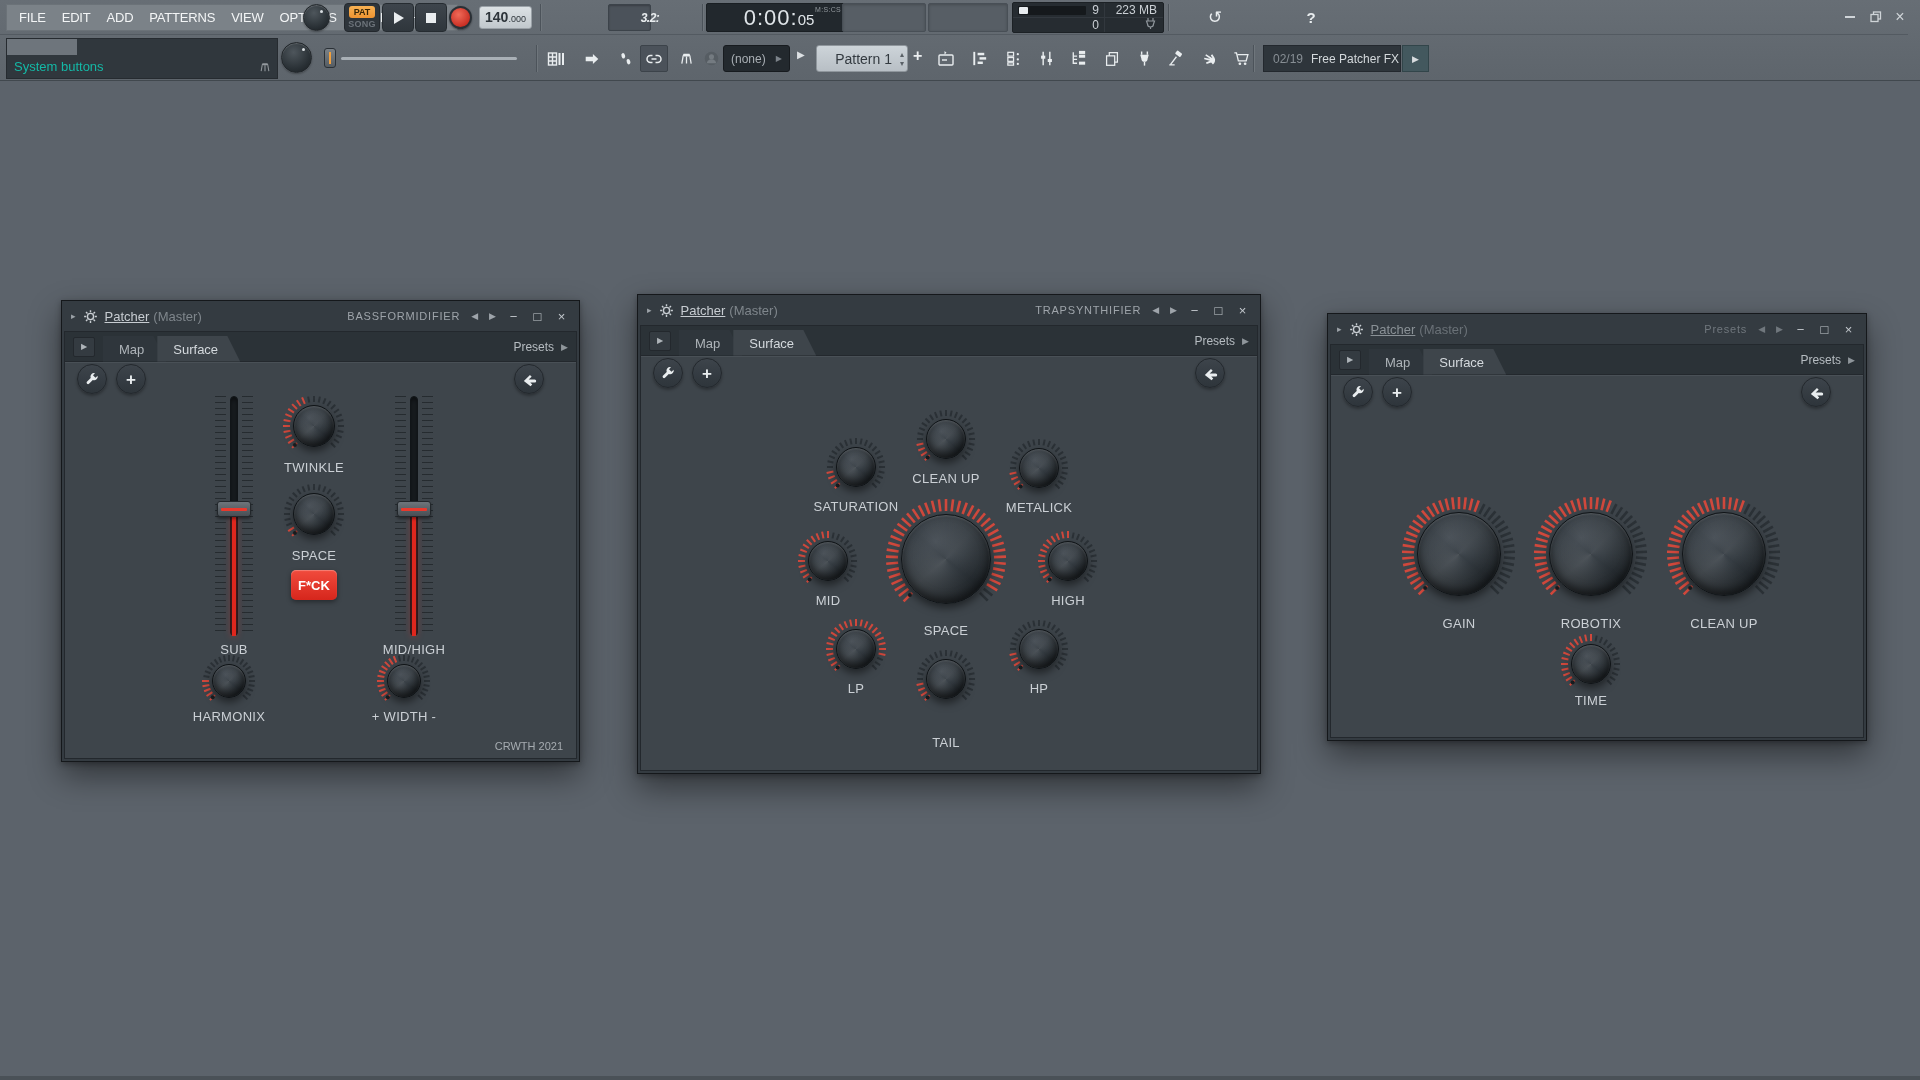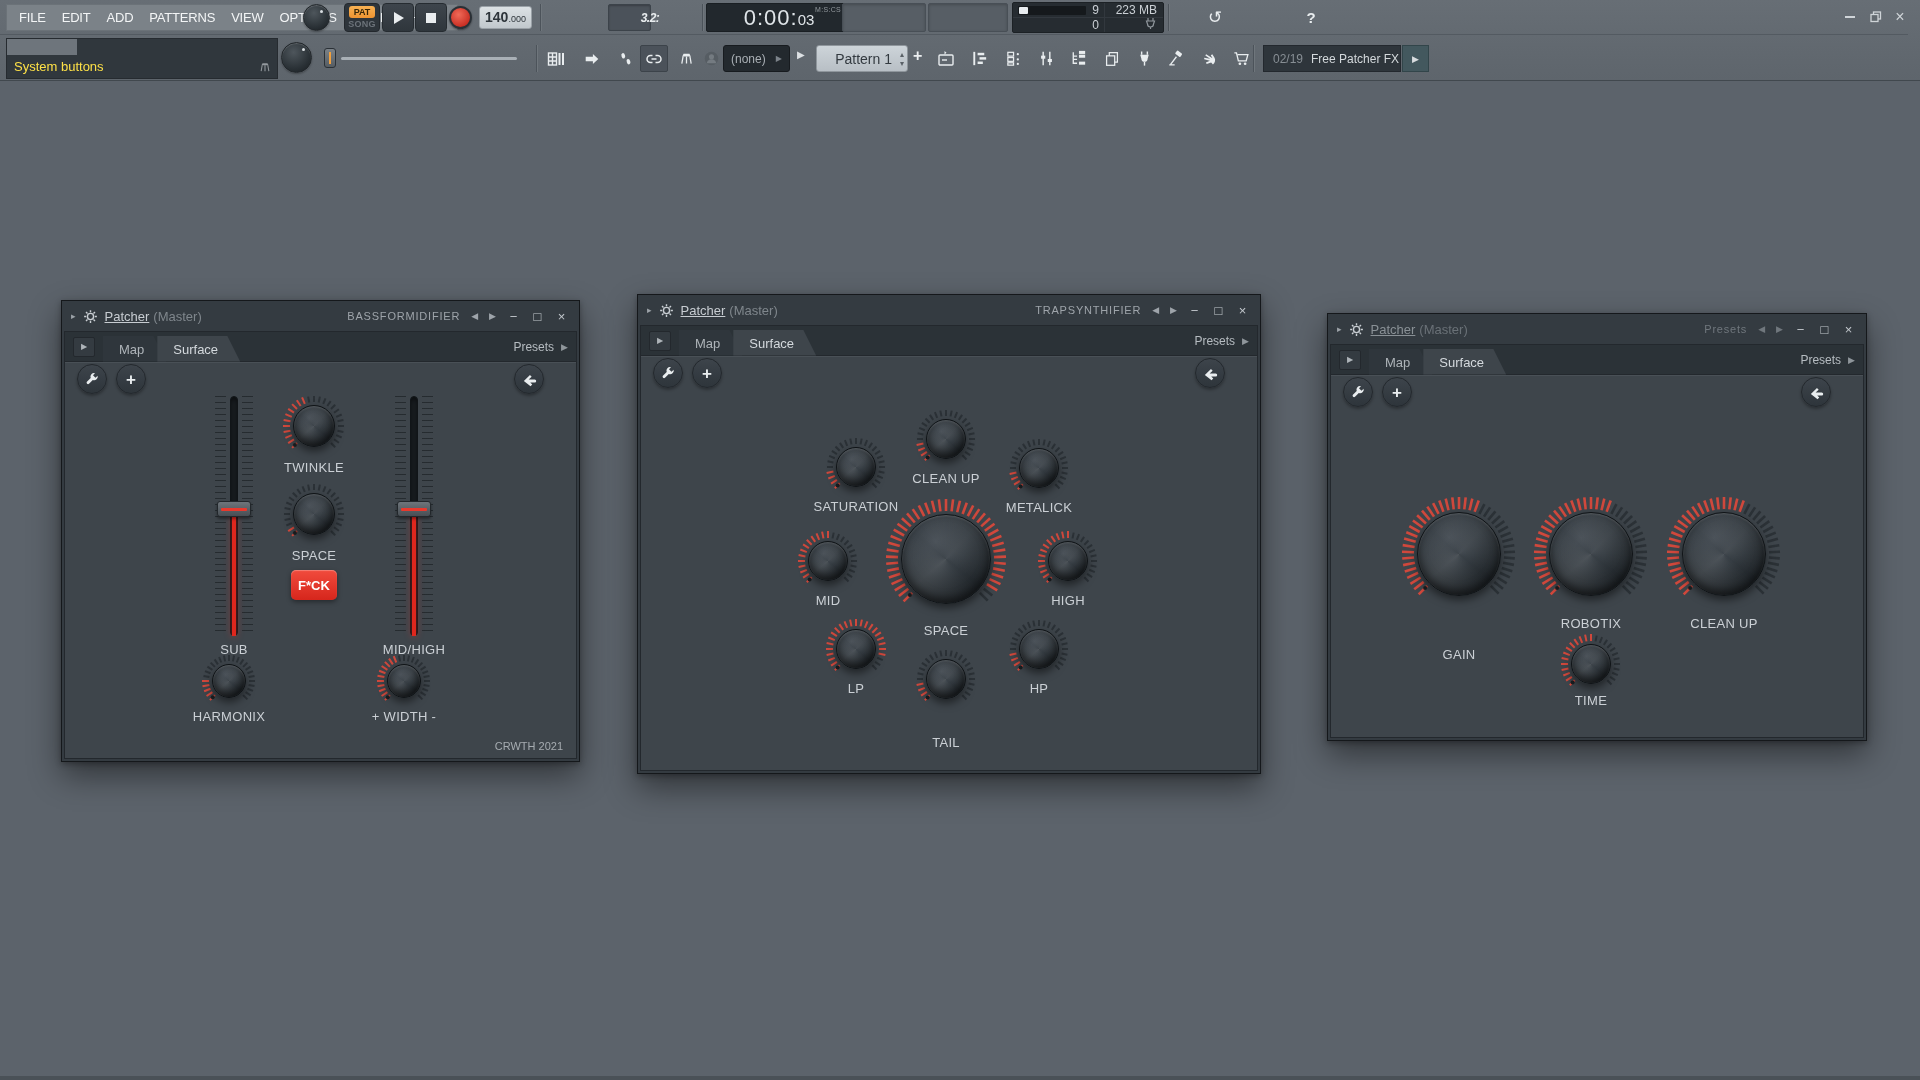--- a/index.html
+++ b/index.html
@@ -59,21 +59,21 @@
   .mc1 { width:92px; height:100%; display:flex; align-items:center; padding:0 5px; border-right:1px solid #32383E; }
   .mc2 { flex:1; text-align:right; padding:0 6px; }
   .meter { flex:1; height:9px; background:#15191C; margin-right:6px; position:relative; border-radius:1px; }
   .meter i { position:absolute; left:1px; top:1px; bottom:1px; background:#E8ECEF; border-radius:1px; }
   .mval { margin-left:auto; }
   .wc { position:absolute; top:8px; color:#CFD4D8; display:flex; align-items:center; justify-content:center;
     width:20px; height:18px; font-size:14px; }
   
   .hintbar { position:absolute; left:6px; top:2px; width:272px; height:41px; background:#30373D; border:1px solid #262B30; }
   .hintbar .hl { position:absolute; left:0; top:0; width:70px; height:16px; background:#6E757C; }
-  .hintbar .htext { position:absolute; left:7px; bottom:4px; font-size:13px; color:#fde047; }
+  .hintbar .htext { position:absolute; left:7px; bottom:4px; font-size:13px; color:#14b8a6; }
   .hintbar .hicon { position:absolute; right:5px; bottom:4px; opacity:.65; }
   .pitchtrack { position:absolute; left:341px; top:21px; width:176px; height:3px; background:#A9B0B6; border-radius:2px; }
   .pitchthumb { position:absolute; left:324px; top:12px; width:12px; height:20px;
     background:linear-gradient(#7B8288,#555C62); border:1px solid #2A3036; border-radius:3px; }
   .pitchthumb::after { content:""; position:absolute; left:4px; top:3px; bottom:3px; width:2px; background:#F2A03C; }
   .t2 { position:absolute; top:9px; width:28px; height:27px; display:flex; align-items:center; justify-content:center; color:#E9EDEF; }
   .t2.pressed { background:#4B525A; border:1px solid #3C434A; border-radius:2px; }
   .nonebox { position:absolute; left:723px; top:9px; width:67px; height:27px; background:#23292E;
     border:1px solid #171B1F; border-radius:3px; color:#A9AFB4; font-size:12px;
     display:flex; align-items:center; padding:0 7px; }
@@ -214,21 +214,21 @@
       <div class="ti" style="left:680px">
         <svg width="20" height="20" viewBox="0 0 20 20" fill="none" stroke="#E9EDEF" stroke-width="1.5">
             <path d="M3 4v9h7V4M6.5 4v9"></path>
             <path d="M17 12.5a3.6 3.6 0 1 1-1.1-2.6"></path>
             <path d="M17.3 8.3v2.3h-2.3" stroke-width="1.2"></path>
           </svg>
       </div>
       <div class="sep" style="left:702px"></div>
       <div class="timedisp">
         <span class="tmain">0:00:</span>
-          <span class="tcs">03</span>
+          <span class="tcs">05</span>
         <span class="tunit">M:S:CS</span>
       </div>
       <div class="blankpanel" style="left:842px;width:84px"></div>
       <div class="blankpanel" style="left:928px;width:80px"></div>
       <div class="monitor">
         <div class="mrow">
           <div class="mc1">
             <div class="meter">
                 <i style="width:9px"></i>
               </div>
@@ -1076,21 +1076,21 @@
             <line x1="102.1" y1="66.8" x2="112.9" y2="68.9" stroke="#2B3136" stroke-width="2.6"></line>
             <line x1="100.8" y1="71.9" x2="111.3" y2="75.3" stroke="#2B3136" stroke-width="2.6"></line>
             <line x1="98.9" y1="76.8" x2="108.9" y2="81.4" stroke="#2B3136" stroke-width="2.6"></line>
             <line x1="96.4" y1="81.5" x2="105.7" y2="87.3" stroke="#2B3136" stroke-width="2.6"></line>
             <line x1="93.3" y1="85.9" x2="102.0" y2="92.7" stroke="#2B3136" stroke-width="2.6"></line>
             <line x1="89.8" y1="89.8" x2="97.6" y2="97.6" stroke="#2B3136" stroke-width="2.6"></line>
             <circle cx="24.1" cy="91.9" r="2" fill="#1A1E21"></circle>
           </svg>
           <div class="kbody" style="left:16px;top:16px;width:84px;height:84px"></div>
         </div>
-        <div class="clabel" style="left: 131px; top: 302px; margin-top: 31px;">GAIN</div>
+        <div class="clabel" style="left: 131px; top: 302px;">GAIN</div>
         <div class="knob" style="left: 205px; top: 182px; width: 116px; height: 116px;">
           <svg class="kticks" width="116" height="116" viewBox="0 0 116 116">
             <line x1="26.2" y1="89.8" x2="17.7" y2="98.3" stroke="#D0483C" stroke-width="2.6"></line>
             <line x1="22.7" y1="85.9" x2="13.2" y2="93.3" stroke="#D0483C" stroke-width="2.6"></line>
             <line x1="19.6" y1="81.5" x2="9.4" y2="87.8" stroke="#D0483C" stroke-width="2.6"></line>
             <line x1="17.1" y1="76.8" x2="6.2" y2="81.9" stroke="#D0483C" stroke-width="2.6"></line>
             <line x1="15.2" y1="71.9" x2="3.8" y2="75.6" stroke="#D0483C" stroke-width="2.6"></line>
             <line x1="13.9" y1="66.8" x2="2.1" y2="69.1" stroke="#D0483C" stroke-width="2.6"></line>
             <line x1="13.1" y1="61.5" x2="1.2" y2="62.5" stroke="#D0483C" stroke-width="2.6"></line>
             <line x1="13.0" y1="56.2" x2="1.0" y2="55.8" stroke="#D0483C" stroke-width="2.6"></line>

